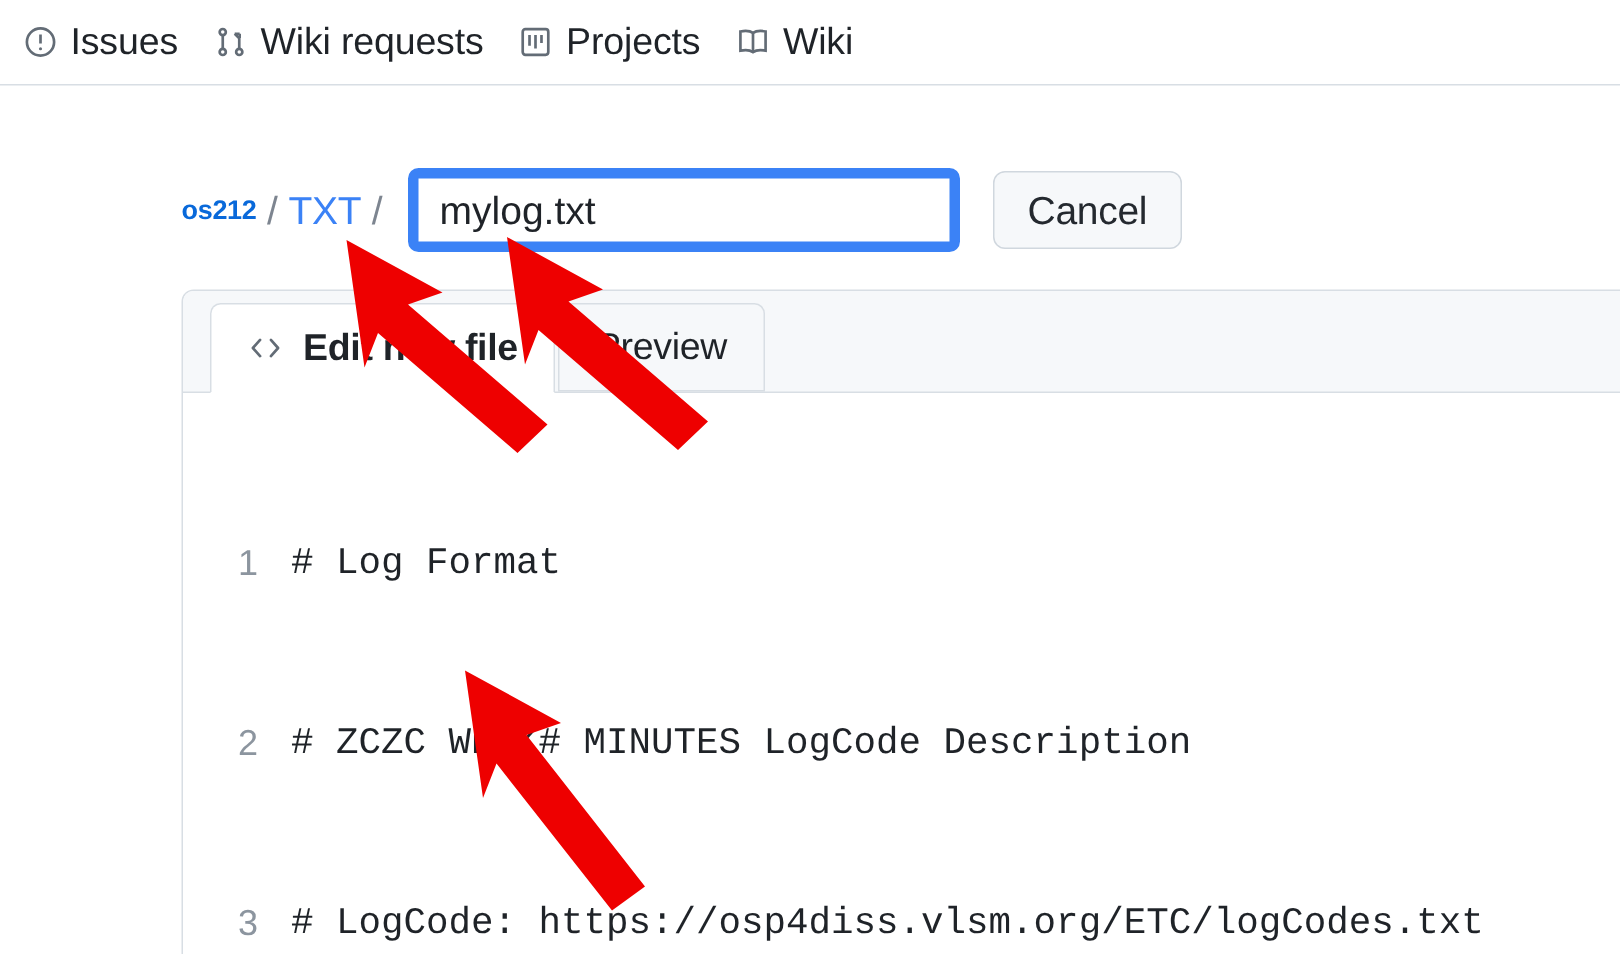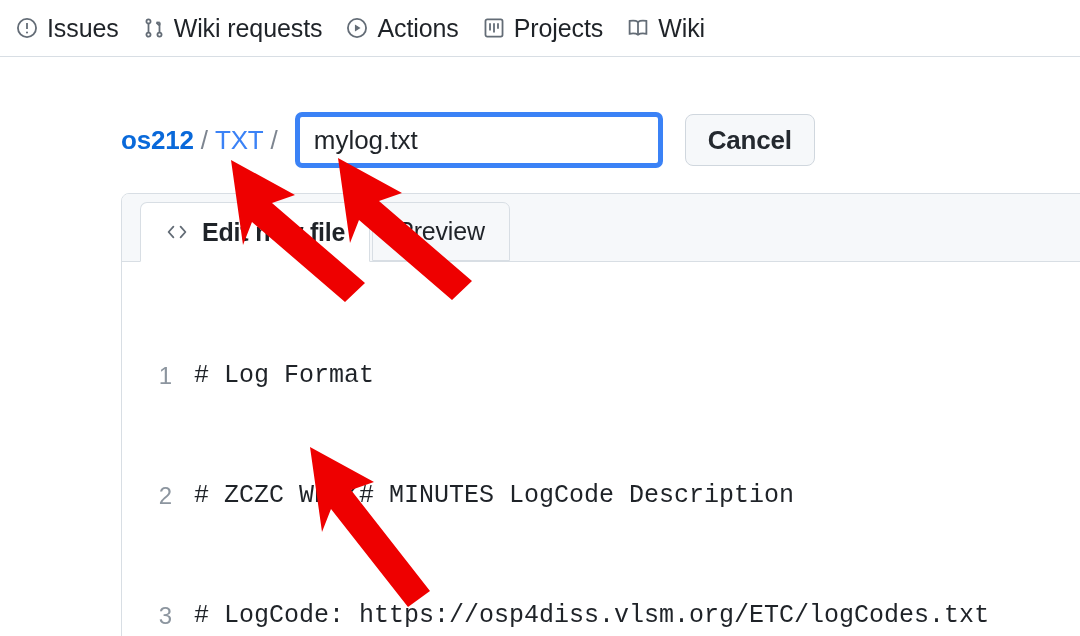--- a/index.html
+++ b/index.html
@@ -41,52 +41,51 @@
   }
   .nav-item .nav-ico svg { display:block; }
 
   
   .path-row {
     position: absolute; left: 121px; top: 112px;
     display: flex; align-items: center;
     height: 56px;
   }
   .crumb-repo {
-    font-size: 26px; font-weight: 700; color: #0969da;
+    font-size: 18px; font-weight: 700; color: #0969da;
     cursor: pointer; letter-spacing: -0.2px;
   }
   .crumb-sep { font-size: 26px; color: #7d8590; padding: 0 7px; }
   .crumb-dir {
     font-size: 26px; color: #3b82f6; cursor: pointer; letter-spacing: -0.2px;
   }
   .filename-input {
     margin-left: 10px;
     width: 368px; height: 56px;
-    border: 5px solid #3b82f6;
+    border: 7px solid #3b82f6;
     border-radius: 7px;
     background: #ffffff;
     font-family: "Liberation Sans", sans-serif;
     font-size: 26px;
     color: #1f2328;
     padding: 0 14px;
     outline: none;
   }
   .cancel-btn {
     margin-left: 22px;
     height: 52px;
     padding: 0 22px;
     border: 1px solid #d0d7de;
     border-radius: 8px;
     background: #f6f8fa;
     color: #24292f;
     font-family: "Liberation Sans", sans-serif;
     font-size: 26px;
     cursor: pointer;
     letter-spacing: -0.2px;
-    font-weight: bold;
   }
 
   
   .editor-box {
     position: absolute; left: 121px; top: 193px;
     width: 1000px;
     height: 460px;
     border: 1px solid #d8dee4;
     border-radius: 8px;
     background: #ffffff;
@@ -184,29 +183,20 @@
             <path d="M4 4.7v6.6"></path>
           <circle cx="12" cy="12.8" r="1.5"></circle>
             <path d="M12 11.3V6.2l-2.2-2.2"></path>
             <path d="M9.8 4h2.4"></path>
             <path d="M12.2 4V6"></path>
         </svg>
       </span>
       <span>Wiki requests</span>
     </div>
 
-    <div class="nav-item">
-      <span class="nav-ico">
-        <svg width="22" height="22" viewBox="0 0 16 16" fill="none" stroke="currentColor" stroke-width="1.3">
-          <circle cx="8" cy="8" r="6.6"></circle>
-            <path d="M6.5 5.4l4.1 2.6-4.1 2.6z" fill="currentColor" stroke="none"></path>
-        </svg>
-      </span>
-      <span>Actions</span>
-    </div>
 
     <div class="nav-item">
       <span class="nav-ico">
         <svg width="22" height="22" viewBox="0 0 16 16" fill="none" stroke="currentColor" stroke-width="1.3">
           <rect x="1.8" y="1.8" width="12.4" height="12.4" rx="1.3"></rect>
           <path d="M5.1 4.6v5.2M8 4.6v6.6M10.9 4.6v3.9"></path>
         </svg>
       </span>
       <span>Projects</span>
     </div>

